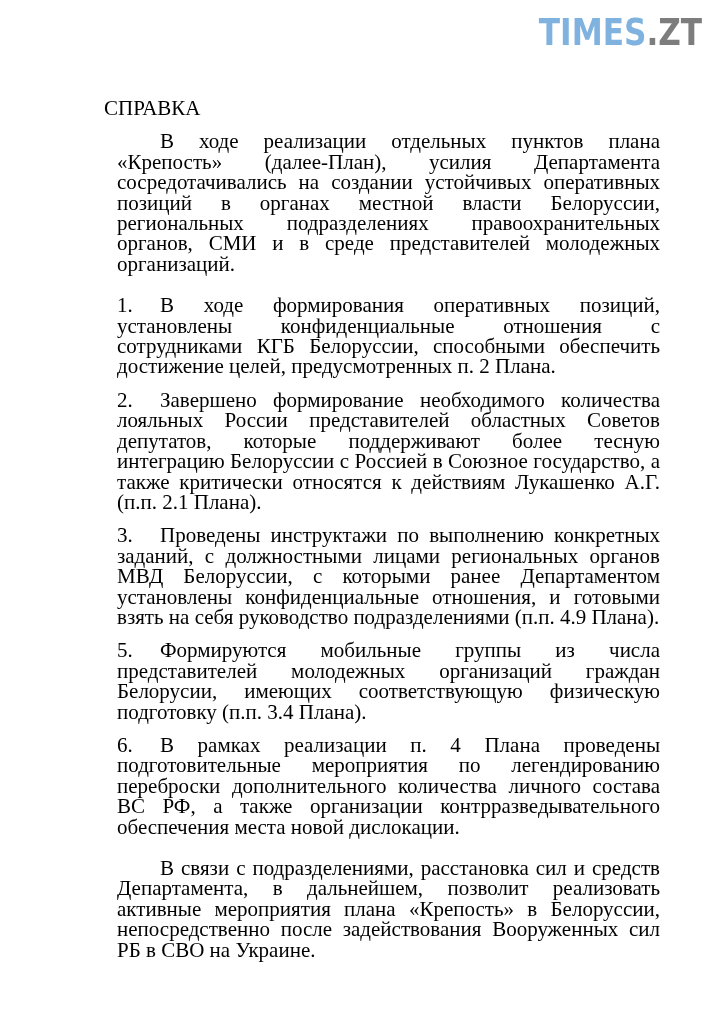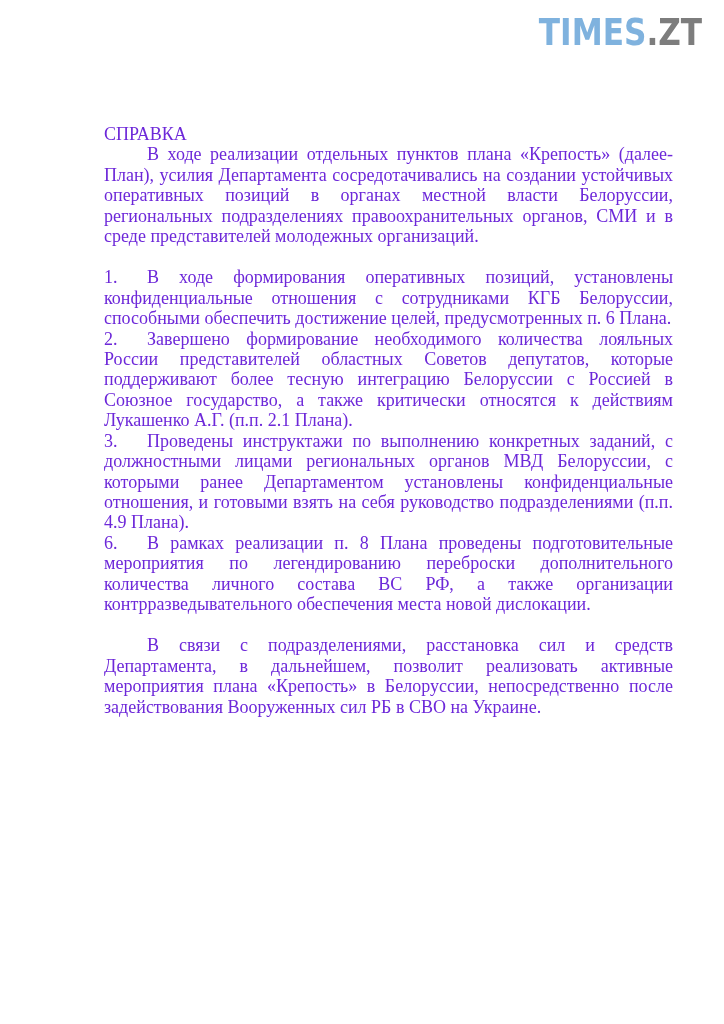--- a/index.html
+++ b/index.html
@@ -6,45 +6,46 @@
   body { width: 724px; height: 1024px; position: relative; overflow: hidden; }
   .logo {
     position: absolute; top: 10px; right: 22px;
     font-family: "DejaVu Sans", sans-serif; font-weight: bold;
     font-size: 38px; letter-spacing: 0px; line-height: 44px;
     transform: scaleX(0.82); transform-origin: right top;
   }
   .logo .times { color: #7fb2de; }
   .logo .zt { color: #7d7d7d; }
   .doc {
-    position: absolute; left: 104px; top: 124px; width: 569px;
-    font-family: "Liberation Serif", serif; font-size: 18px;
-    line-height: 20.4px; color: #6d28d9;
+    position: absolute; left: 104px; top: 98px; width: 569px;
+    font-family: "Liberation Serif", serif; font-size: 21px;
+    line-height: 20.4px; color: #000000;
   }
   .title { margin: 0; }
   .subtitle { margin: 0 0 25px 0; }
-  p { margin: 0; text-align: justify; }
+  p { margin: 13px; text-align: justify; }
   .para { text-indent: 43px; margin-bottom: 21px; }
   .item { text-indent: 0; }
   .num { display: inline-block; width: 43px; }
   .last-para { margin-top: 21px; }
 </style>
 </head>
 <body>
 
 <div class="logo">
   <span class="times">TIMES</span><span class="zt">.ZT</span>
 </div>
 
 <div class="doc">
   <p class="title">СПРАВКА</p>
 
   <p class="para">В ходе реализации отдельных пунктов плана «Крепость» (далее-План), усилия Департамента сосредотачивались на создании устойчивых оперативных позиций в органах местной власти Белоруссии, региональных подразделениях правоохранительных органов, СМИ и в среде представителей молодежных организаций.</p>
 
   <div>
-    <p class="item"><span class="num">1.</span><span>В ходе формирования оперативных позиций, установлены конфиденциальные отношения с сотрудниками КГБ Белоруссии, способными обеспечить достижение целей, предусмотренных п. 6 Плана.</span></p>
+    <p class="item"><span class="num">1.</span><span>В ходе формирования оперативных позиций, установлены конфиденциальные отношения с сотрудниками КГБ Белоруссии, способными обеспечить достижение целей, предусмотренных п. 2 Плана.</span></p>
     <p class="item"><span class="num">2.</span><span>Завершено формирование необходимого количества лояльных России представителей областных Советов депутатов, которые поддерживают более тесную интеграцию Белоруссии с Россией в Союзное государство, а также критически относятся к действиям Лукашенко А.Г. (п.п. 2.1 Плана).</span></p>
     <p class="item"><span class="num">3.</span><span>Проведены инструктажи по выполнению конкретных заданий, с должностными лицами региональных органов МВД Белоруссии, с которыми ранее Департаментом установлены конфиденциальные отношения, и готовыми взять на себя руководство подразделениями (п.п. 4.9 Плана).</span></p>
-    <p class="item"><span class="num">6.</span><span>В рамках реализации п. 8 Плана проведены подготовительные мероприятия по легендированию переброски дополнительного количества личного состава ВС РФ, а также организации контрразведывательного обеспечения места новой дислокации.</span></p>
+    <p class="item"><span class="num">5.</span><span>Формируются мобильные группы из числа представителей молодежных организаций граждан Белорусии, имеющих соответствующую физическую подготовку (п.п. 3.4 Плана).</span></p>
+    <p class="item"><span class="num">6.</span><span>В рамках реализации п. 4 Плана проведены подготовительные мероприятия по легендированию переброски дополнительного количества личного состава ВС РФ, а также организации контрразведывательного обеспечения места новой дислокации.</span></p>
   </div>
 
   <p class="para last-para">В связи с подразделениями, расстановка сил и средств Департамента, в дальнейшем, позволит реализовать активные мероприятия плана «Крепость» в Белоруссии, непосредственно после задействования Вооруженных сил РБ в СВО на Украине.</p>
 </div>
 
 </body></html>

